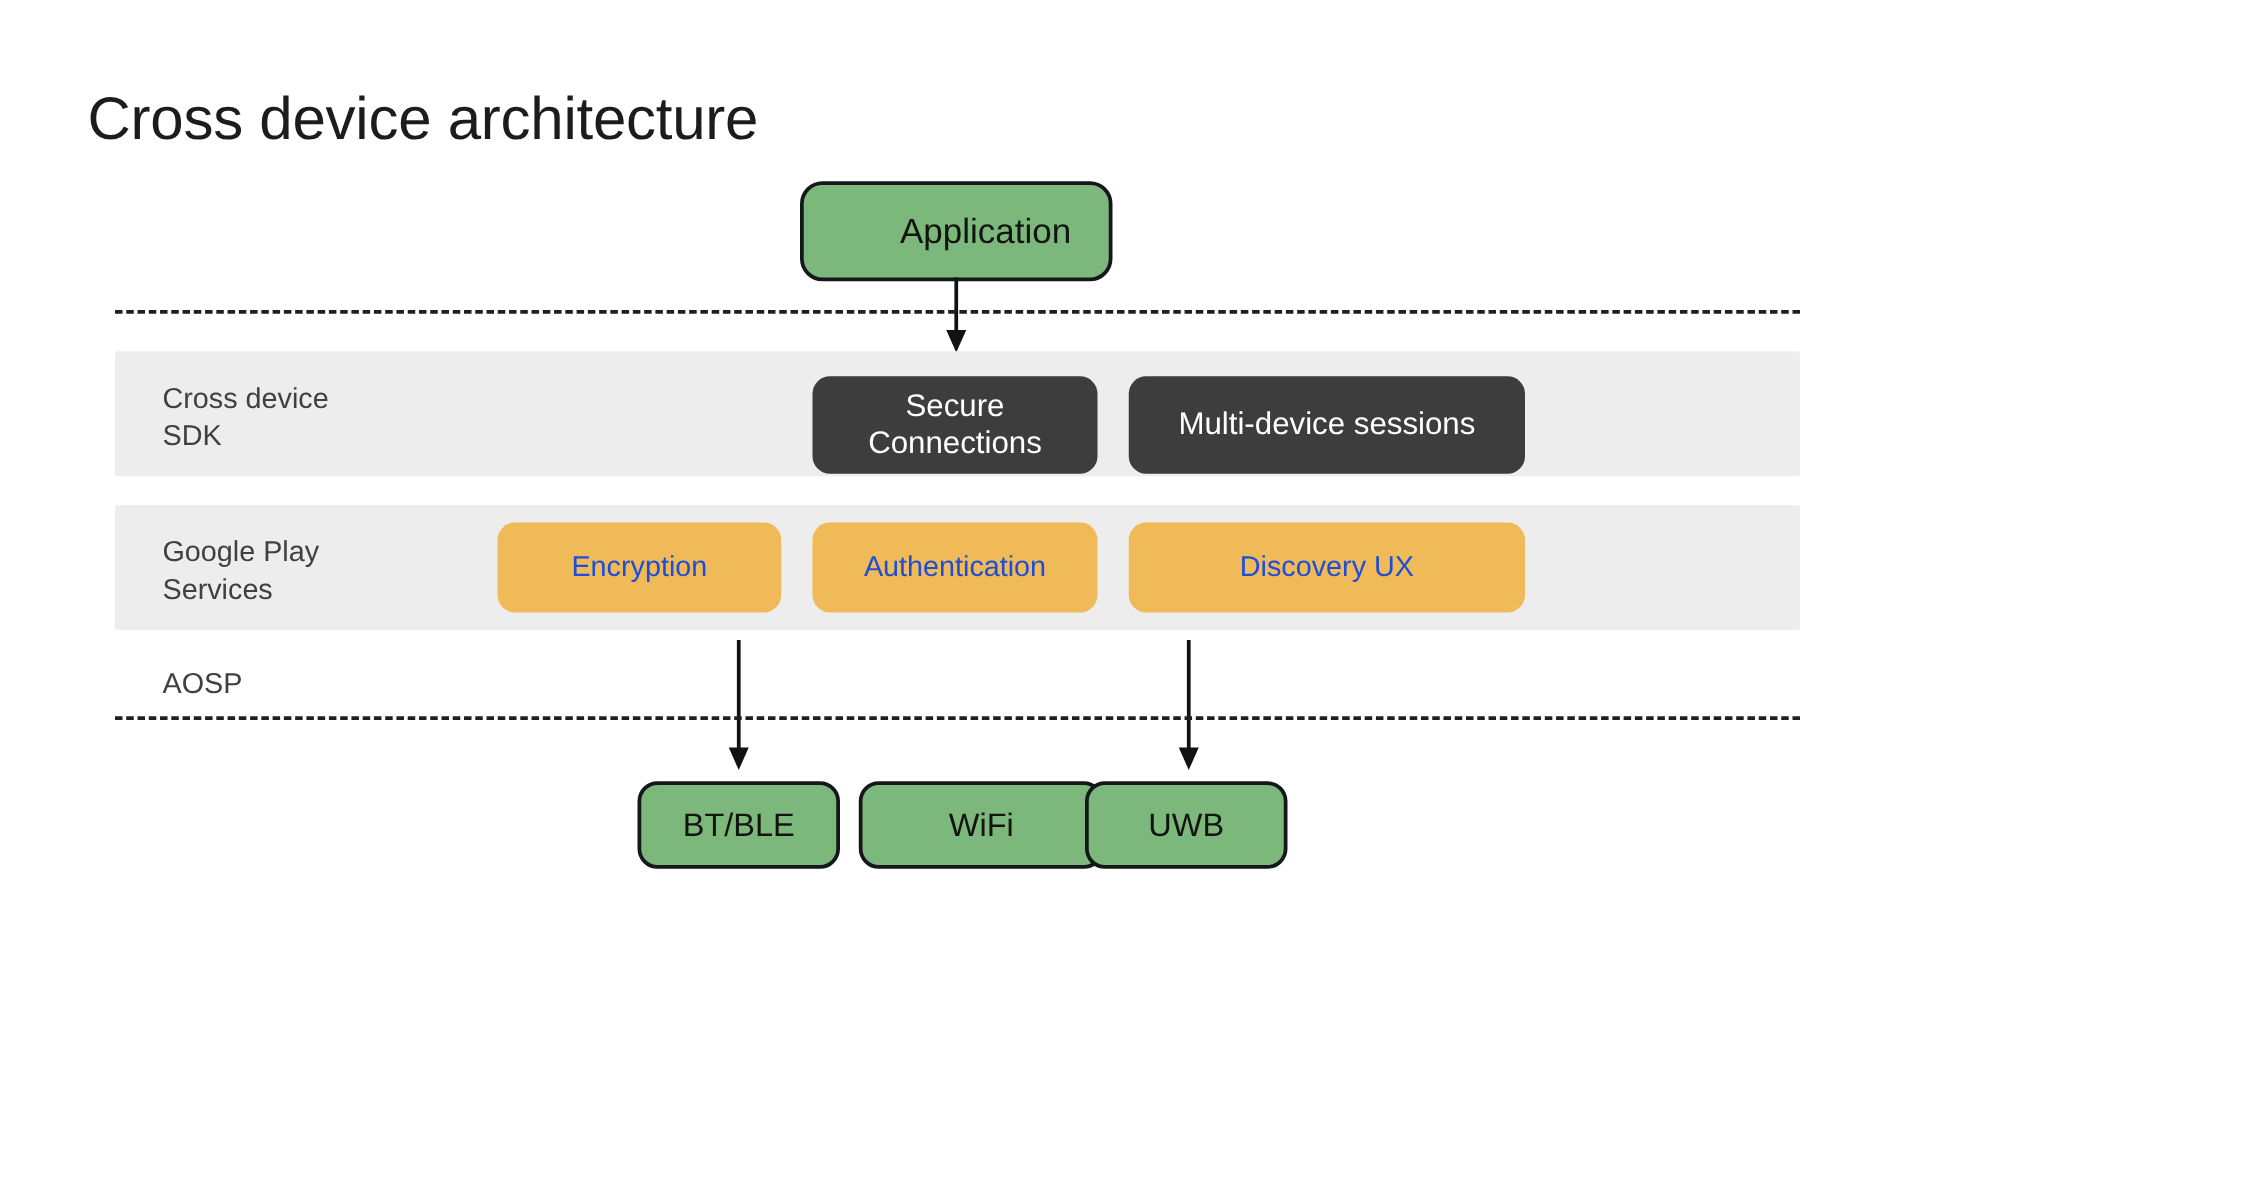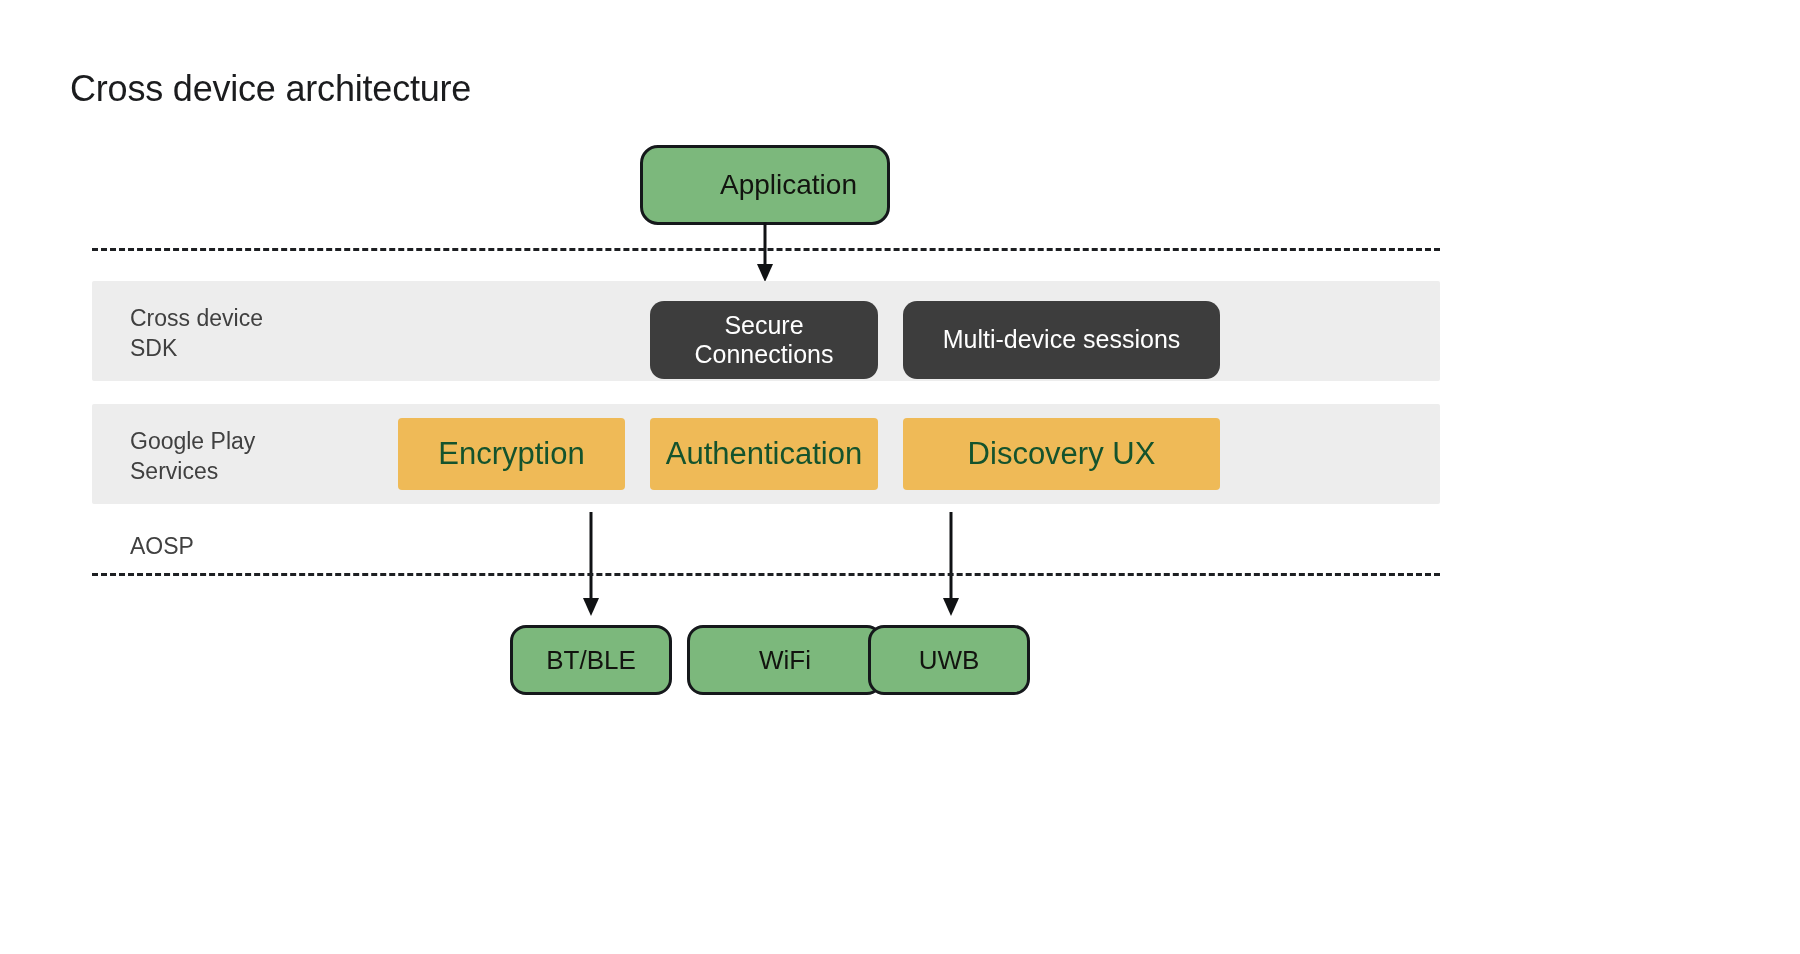--- a/index.html
+++ b/index.html
@@ -9,21 +9,21 @@
     background:#ffffff;
     font-family:"Liberation Sans","DejaVu Sans",sans-serif;
     color:#16181c;
     overflow:hidden;
   }
   .canvas{position:relative;width:1800px;height:954px;}
 
   
   .page-title{
     position:absolute;left:70px;top:68px;
-    font-size:36px;font-weight:400;letter-spacing:-0.2px;
+    font-size:48px;font-weight:400;letter-spacing:-0.2px;
     color:#1b1c1e;white-space:nowrap;
   }
 
   
   .node{
     position:absolute;
     display:flex;align-items:center;justify-content:center;
     text-align:center;
     box-sizing:border-box;
     line-height:1.18;
@@ -50,23 +50,23 @@
     background:#3d3d3d;
     border-radius:14px;
     color:#ffffff;
     font-size:25px;
     font-weight:400;
   }
 
   
   .node.amber{
     background:#efba57;
-    border-radius:4px;
-    color:#14532d;
-    font-size:31px;
+    border-radius:14px;
+    color:#1d4ed8;
+    font-size:23px;
     font-weight:400;
   }
 
   
   .band{
     position:absolute;
     background:#ededed;
     border-radius:2px;
   }
   .band-label{

